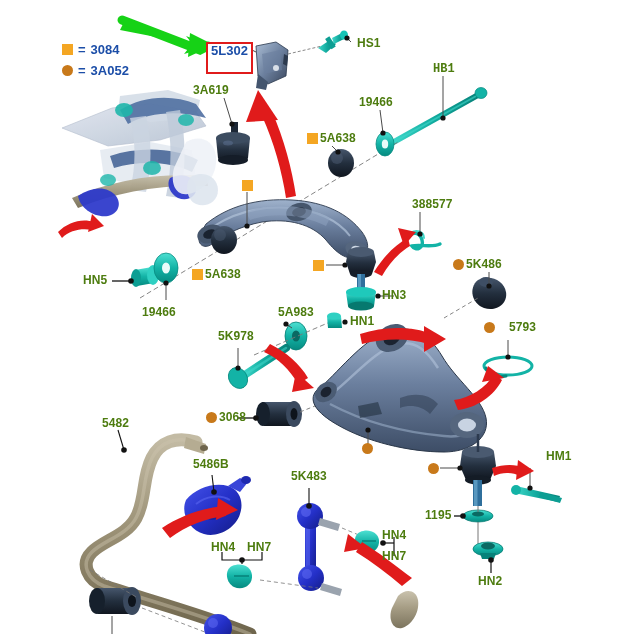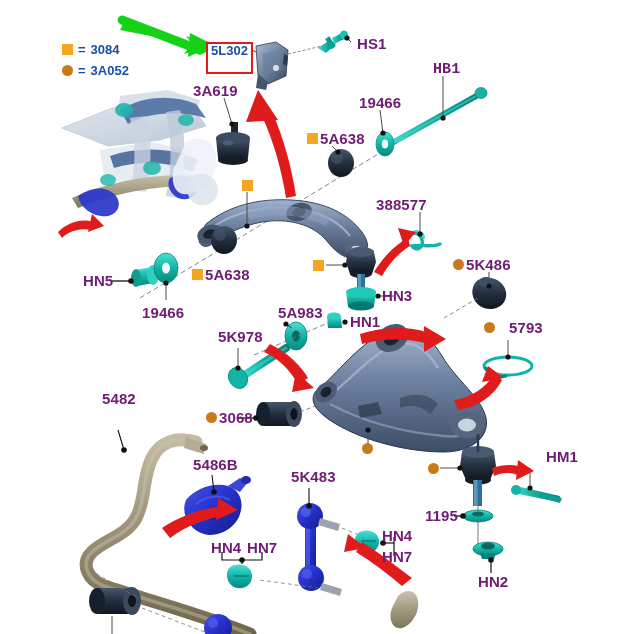--- a/index.html
+++ b/index.html
@@ -1,20 +1,20 @@
 <!DOCTYPE html>
 <html><head>
 <meta charset="utf-8">
 <style>
   html,body{margin:0;padding:0;background:#ffffff;}
   body{width:634px;height:634px;position:relative;overflow:hidden;
        font-family:"Liberation Sans",sans-serif;}
   #stage{position:absolute;left:0;top:0;width:634px;height:634px;}
   svg#art{position:absolute;left:0;top:0;width:634px;height:634px;}
-  .lbl{position:absolute;color:#701a75;font-weight:bold;font-size:15px;
+  .lbl{position:absolute;color:#4d7c0f;font-weight:bold;font-size:12px;
        white-space:nowrap;letter-spacing:.1px;line-height:13px;}
   .legend-row{position:absolute;color:#1c4ea8;font-weight:bold;font-size:13px;
        white-space:nowrap;display:flex;align-items:center;gap:5px;}
   .sq{width:11px;height:11px;background:#f4a623;display:inline-block;}
   .dt{width:11px;height:11px;border-radius:50%;background:#c8791a;display:inline-block;}
   .boxed{position:absolute;color:#1c4ea8;font-weight:bold;font-size:13px;
        border:2px solid #e01b1b;background:#fff;padding:0px 3px 14px 3px;
        white-space:nowrap;line-height:14px;}
   .mk-sq{position:absolute;width:11px;height:11px;background:#f4a623;}
   .mk-dt{position:absolute;width:11px;height:11px;border-radius:50%;background:#c8791a;}
@@ -430,32 +430,32 @@
   <span>3A052</span>
 </div>
 
 <div class="boxed" style="left:206px;top:42px;">5L302</div>
 
 <div class="lbl" style="left:357px;top:37px;">HS1</div>
 <div class="lbl" style="left:433px;top:63px;font-family:Liberation Mono, monospace;">HB1</div>
 <div class="lbl" style="left:193px;top:84px;">3A619</div>
 <div class="lbl" style="left:359px;top:96px;">19466</div>
 <div class="lbl" style="left:320px;top:132px;">5A638</div>
-<div class="lbl" style="left:376px;top:198px;text-align:center;">388577</div>
+<div class="lbl" style="left:412px;top:198px;text-align:center;">388577</div>
 <div class="lbl" style="left:466px;top:258px;">5K486</div>
 <div class="lbl" style="left:83px;top:274px;">HN5</div>
 <div class="lbl" style="left:205px;top:268px;">5A638</div>
 <div class="lbl" style="left:142px;top:306px;">19466</div>
 <div class="lbl" style="left:382px;top:289px;">HN3</div>
 <div class="lbl" style="left:266px;top:306px;margin-left:12px;">5A983</div>
 <div class="lbl" style="left:350px;top:315px;">HN1</div>
 <div class="lbl" style="left:497px;top:321px;margin-left:12px;">5793</div>
 <div class="lbl" style="left:218px;top:330px;">5K978</div>
 <div class="lbl" style="left:219px;top:411px;">3068</div>
-<div class="lbl" style="left:102px;top:392px;">5482</div>
+<div class="lbl" style="left:102px;top:417px;">5482</div>
 <div class="lbl" style="left:518px;top:450px;margin-left:28px;">HM1</div>
 <div class="lbl" style="left:193px;top:458px;text-align:right;">5486B</div>
 <div class="lbl" style="left:291px;top:470px;">5K483</div>
 <div class="lbl" style="left:425px;top:509px;">1195</div>
 <div class="lbl" style="left:382px;top:529px;">HN4</div>
 <div class="lbl" style="left:382px;top:550px;">HN7</div>
 <div class="lbl" style="left:211px;top:541px;">HN4</div>
 <div class="lbl" style="left:247px;top:541px;">HN7</div>
 <div class="lbl" style="left:478px;top:575px;">HN2</div>
 

